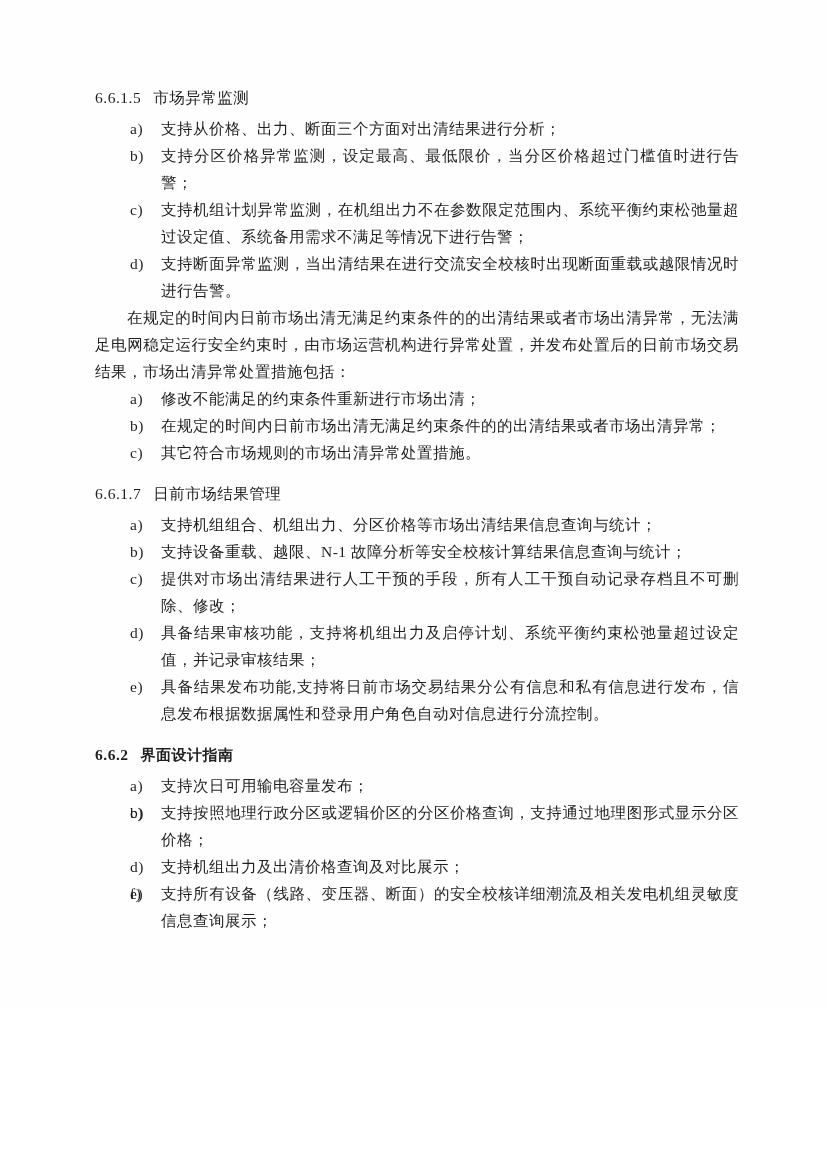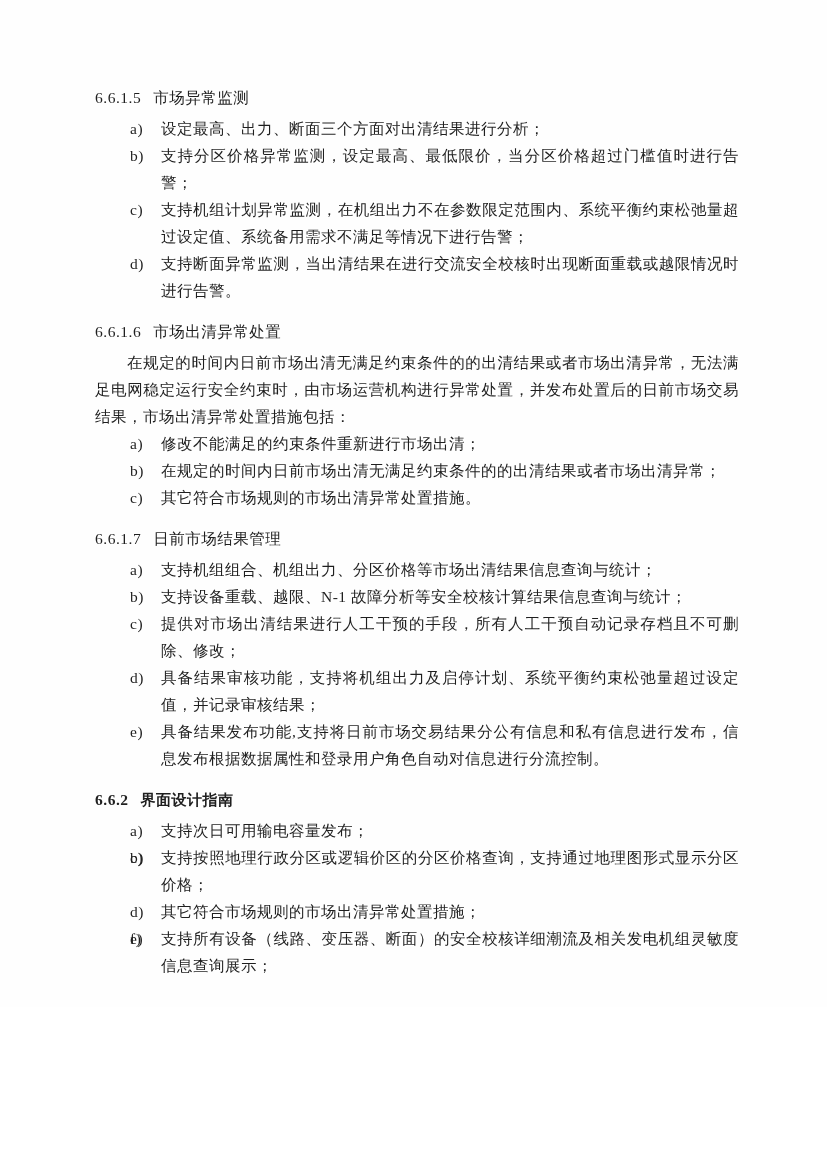--- a/index.html
+++ b/index.html
@@ -75,38 +75,35 @@
 <body>
 
 <div class="page">
   <div class="content">
 
     <h2 class="sec">
       <span class="sec-num">6.6.1.5</span><span class="sec-title">市场异常监测</span>
     </h2>
     <div class="item">
       <span class="lbl">a)</span>
-      <span>设定最高、出力、断面三个方面对出清结果进行分析；</span>
+      <span>支持从价格、出力、断面三个方面对出清结果进行分析；</span>
     </div>
     <div class="item">
       <span class="lbl">b)</span>
       <span>支持分区价格异常监测，设定最高、最低限价，当分区价格超过门槛值时进行告警；</span>
     </div>
     <div class="item">
       <span class="lbl">c)</span>
       <span>支持机组计划异常监测，在机组出力不在参数限定范围内、系统平衡约束松弛量超过设定值、系统备用需求不满足等情况下进行告警；</span>
     </div>
     <div class="item">
       <span class="lbl">d)</span>
       <span>支持断面异常监测，当出清结果在进行交流安全校核时出现断面重载或越限情况时进行告警。</span>
     </div>
 
-    <h2 class="sec">
-      <span class="sec-num">6.6.1.6</span><span class="sec-title">市场出清异常处置</span>
-    </h2>
     <p class="intro">在规定的时间内日前市场出清无满足约束条件的的出清结果或者市场出清异常，无法满足电网稳定运行安全约束时，由市场运营机构进行异常处置，并发布处置后的日前市场交易结果，市场出清异常处置措施包括：</p>
     <div class="item">
       <span class="lbl">a)</span>
       <span>修改不能满足的约束条件重新进行市场出清；</span>
     </div>
     <div class="item">
       <span class="lbl">b)</span>
       <span>在规定的时间内日前市场出清无满足约束条件的的出清结果或者市场出清异常；</span>
     </div>
     <div class="item">
@@ -147,21 +144,21 @@
     </div>
     <div class="item">
       <span class="lbl">b)</span>
     </div>
     <div class="item">
       <span class="lbl">c)</span>
       <span>支持按照地理行政分区或逻辑价区的分区价格查询，支持通过地理图形式显示分区价格；</span>
     </div>
     <div class="item">
       <span class="lbl">d)</span>
-      <span>其它符合市场规则的市场出清异常处置措施；</span>
+      <span>支持机组出力及出清价格查询及对比展示；</span>
     </div>
     <div class="item">
       <span class="lbl">e)</span>
     </div>
     <div class="item">
       <span class="lbl">f)</span>
       <span>支持所有设备（线路、变压器、断面）的安全校核详细潮流及相关发电机组灵敏度信息查询展示；</span>
     </div>
 
   </div>

